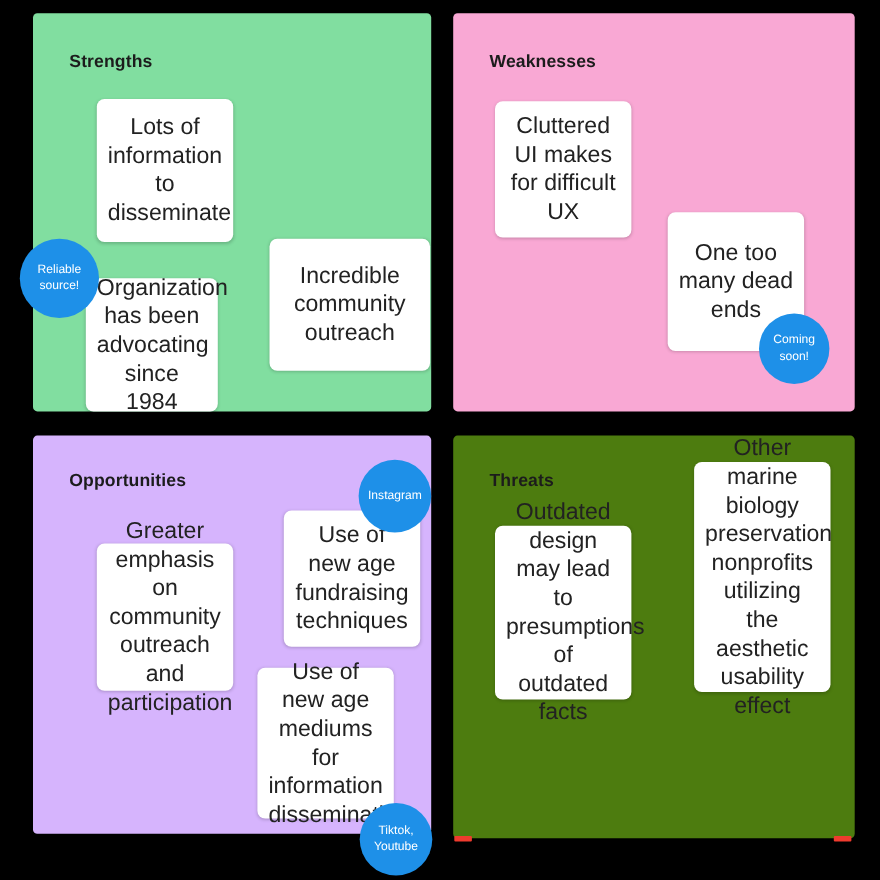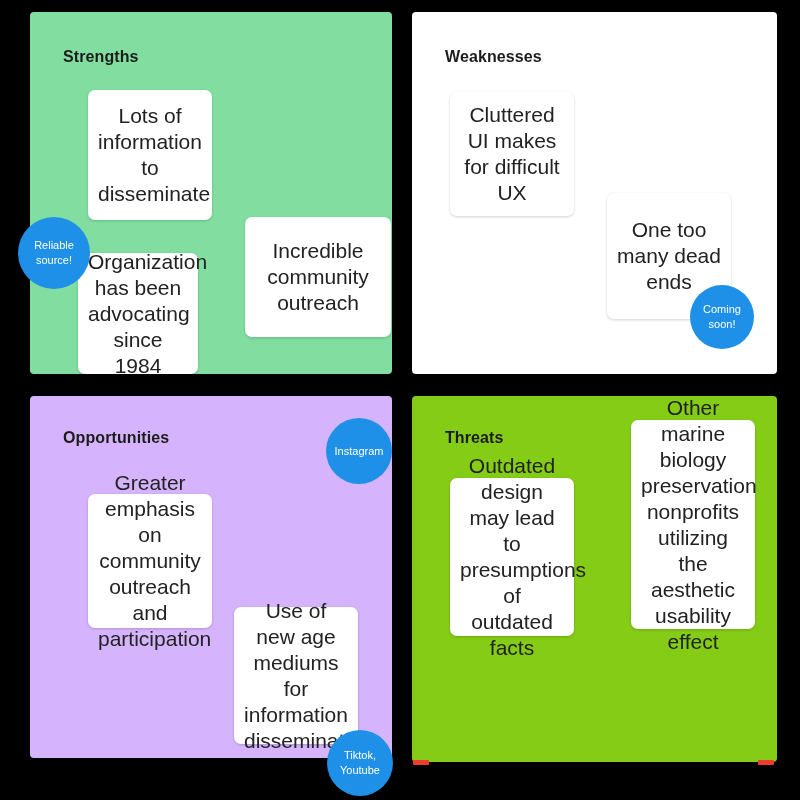--- a/index.html
+++ b/index.html
@@ -30,23 +30,23 @@
   .quadrant-title {
     position: absolute;
     font-size: 16px;
     font-weight: bold;
     color: #1c1c1c;
     letter-spacing: 0.1px;
     white-space: nowrap;
   }
 
   #q-strengths      { left: 30px;  top: 12px;  width: 362px; height: 362px; background: #81DEA0; }
-  #q-weaknesses     { left: 412px; top: 12px;  width: 365px; height: 362px; background: #ffffff; }
+  #q-weaknesses     { left: 412px; top: 12px;  width: 365px; height: 362px; background: #f9a8d4; }
   #q-opportunities  { left: 30px;  top: 396px; width: 362px; height: 362px; background: #D6B4FD; }
-  #q-threats        { left: 412px; top: 396px; width: 365px; height: 366px; background: #84cc16; }
+  #q-threats        { left: 412px; top: 396px; width: 365px; height: 366px; background: #4d7c0f; }
 
   #q-strengths     .quadrant-title { left: 33px; top: 36px; }
   #q-weaknesses    .quadrant-title { left: 33px; top: 36px; }
   #q-opportunities .quadrant-title { left: 33px; top: 33px; }
   #q-threats       .quadrant-title { left: 33px; top: 33px; }
 
   
   .note {
     position: absolute;
     background: #FFFFFF;
@@ -139,20 +139,23 @@
   </div>
 
   <div class="quadrant" id="q-opportunities">
     <div class="quadrant-title">Opportunities</div>
   </div>
 
   <div class="note layer-note" style="left:88px; top:494px; width:124px; height:134px;">
     <span class="note-text">Greater emphasis on community outreach and participation</span>
   </div>
 
+  <div class="note layer-note" style="left:258px; top:464px; width:124px; height:124px;">
+    <span class="note-text">Use of new age fundraising techniques</span>
+  </div>
 
   <div class="note layer-note" style="left:234px; top:607px; width:124px; height:137px;">
     <span class="note-text">Use of new age mediums for information dissemination</span>
   </div>
 
   <div class="badge" style="left:326px; top:418px; width:66px; height:66px;">
     <span class="badge-text">Instagram</span>
   </div>
 
   <div class="badge" style="left:327px; top:730px; width:66px; height:66px;">

